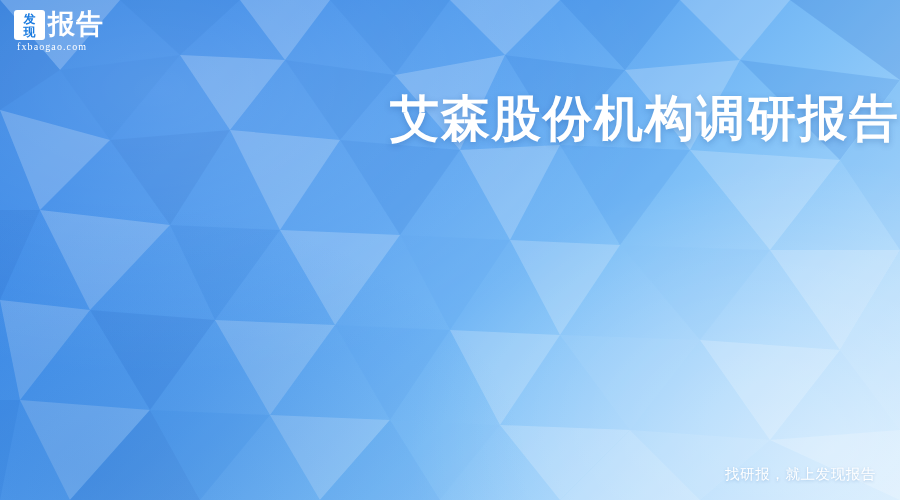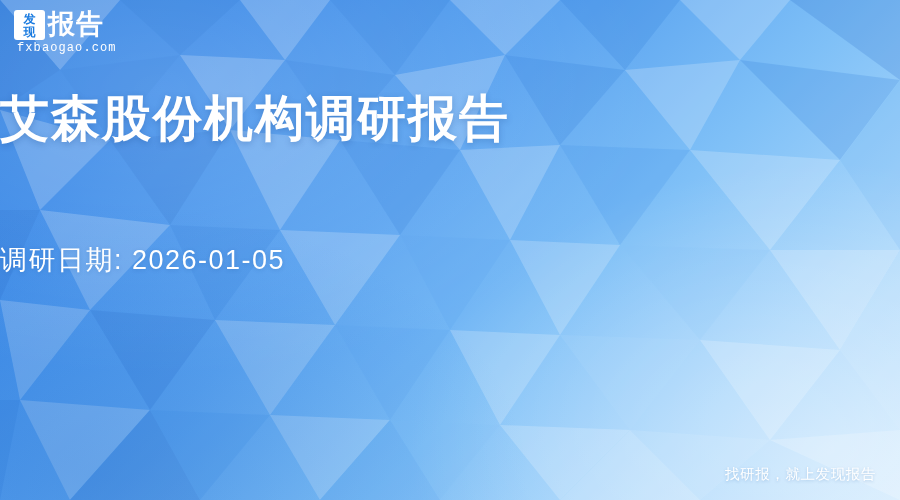--- a/index.html
+++ b/index.html
@@ -69,33 +69,33 @@
     font-size: 27px;
     font-weight: 700;
     color: #ffffff;
     letter-spacing: 1px;
     line-height: 32px;
   }
   .logo-url {
     position: absolute;
     left: 3px;
     top: 33px;
-    font-size: 12px;
+    font-size: 10px;
     color: #ffffff;
     letter-spacing: 1.1px;
-    font-family: Liberation Mono, monospace;
+    font-family: Liberation Serif, serif;
   }
 
   
   .center-block {
     position: absolute;
     left: 0;
     right: 0;
     top: 86px;
-    text-align: left;
+    text-align: right;
   }
   .title {
     font-size: 49px;
     font-weight: 700;
     color: #ffffff;
     letter-spacing: 2px;
     line-height: 64px;
     text-shadow: 0 2px 6px rgba(20,70,140,0.28);
     margin: 0;
   }
@@ -188,18 +188,17 @@
     <div class="logo-badge">
       <span>发</span>
       <span>现</span>
     </div>
     <div class="logo-word">报告</div>
     <div class="logo-url">fxbaogao.com</div>
   </div>
 
   <div class="center-block">
     <h1 class="title">艾森股份机构调研报告</h1>
-    <div class="subtitle">调研日期: 2026-01-05</div>
   </div>
 
   <div class="footer-slogan">找研报，就上发现报告</div>
 
 </div>
 
 </body></html>

